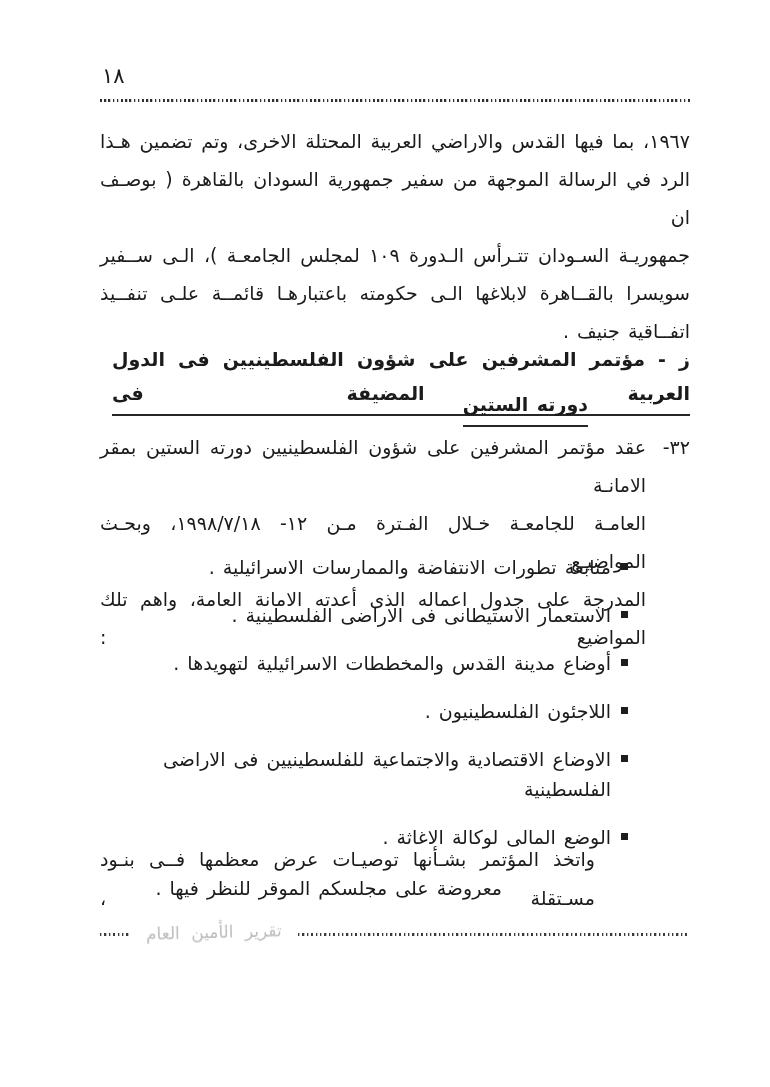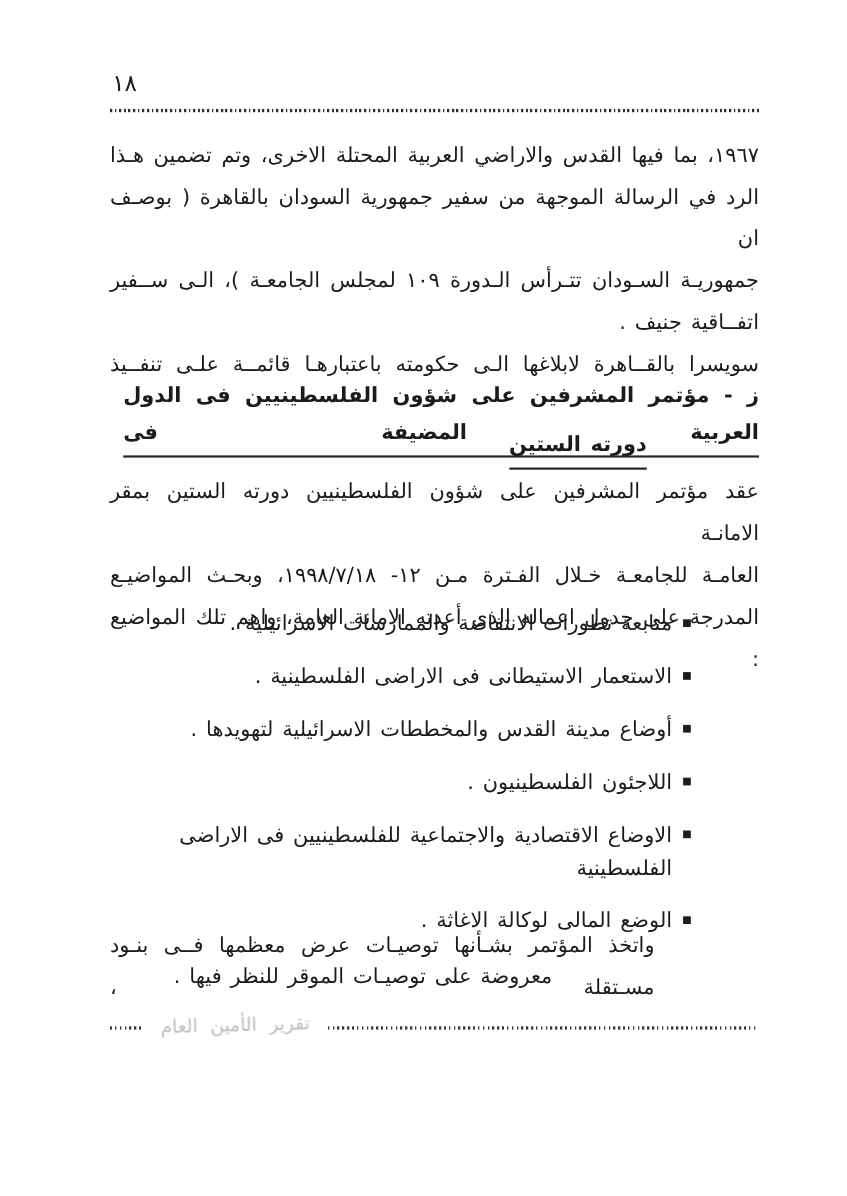--- a/index.html
+++ b/index.html
@@ -136,28 +136,29 @@
 
 <div class="page">
 
   <div class="abs pagenum">١٨</div>
   <div class="abs dotrule toprule"></div>
 
   <div class="abs para p-intro">
     <div class="line just">١٩٦٧، بما فيها القدس والاراضي العربية المحتلة الاخرى، وتم تضمين هـذا</div>
     <div class="line just">الرد في الرسالة الموجهة من سفير جمهورية السودان بالقاهرة ( بوصـف ان</div>
     <div class="line just">جمهوريـة السـودان تتـرأس الـدورة ١٠٩ لمجلس الجامعـة )، الـى ســفير</div>
+    <div class="line just">سويسرا بالقــاهرة لابلاغها الـى حكومته باعتبارهـا قائمــة علـى تنفــيذ</div>
     <div class="line">اتفــاقية جنيف .</div>
-    <div class="line just">سويسرا بالقــاهرة لابلاغها الـى حكومته باعتبارهـا قائمــة علـى تنفــيذ</div>
   </div>
 
   <div class="abs headline h1line">ز - مؤتمر المشرفين على شؤون الفلسطينيين فى الدول العربية المضيفة فى</div>
   <div class="abs headline h2line">دورته الستين</div>
 
   <div class="abs item">
+    <div class="num">٣٢-</div>
     <div class="itext">
       <div class="line just">عقد مؤتمر المشرفين على شؤون الفلسطينيين دورته الستين بمقر الامانـة</div>
       <div class="line just">العامـة للجامعـة خـلال الفـترة مـن ١٢- ١٩٩٨/٧/١٨، وبحـث المواضيـع</div>
       <div class="line just">المدرجة على جدول اعماله الذى أعدته الامانة العامة، واهم تلك المواضيع :</div>
     </div>
   </div>
 
   <div class="abs bullets">
     <div class="bullet">
       <span class="sq"></span>
@@ -179,21 +180,21 @@
       <span class="sq"></span>
       <span class="btxt">الاوضاع الاقتصادية والاجتماعية للفلسطينيين فى الاراضى الفلسطينية</span>
     </div>
     <div class="bullet">
       <span class="sq"></span>
       <span class="btxt">الوضع المالى لوكالة الاغاثة .</span>
     </div>
   </div>
 
   <div class="abs line just close1">واتخذ المؤتمر بشـأنها توصيـات عرض معظمها فــى بنـود مسـتقلة ،</div>
-  <div class="abs line close2">معروضة على توصيـات الموقر للنظر فيها .</div>
+  <div class="abs line close2">معروضة على مجلسكم الموقر للنظر فيها .</div>
 
   <div class="abs footer">
     <span class="fdots short"></span>
     <span class="ghost">تقرير الأمين العام</span>
     <span class="fdots long"></span>
   </div>
 
 </div>
 
 </body></html>

